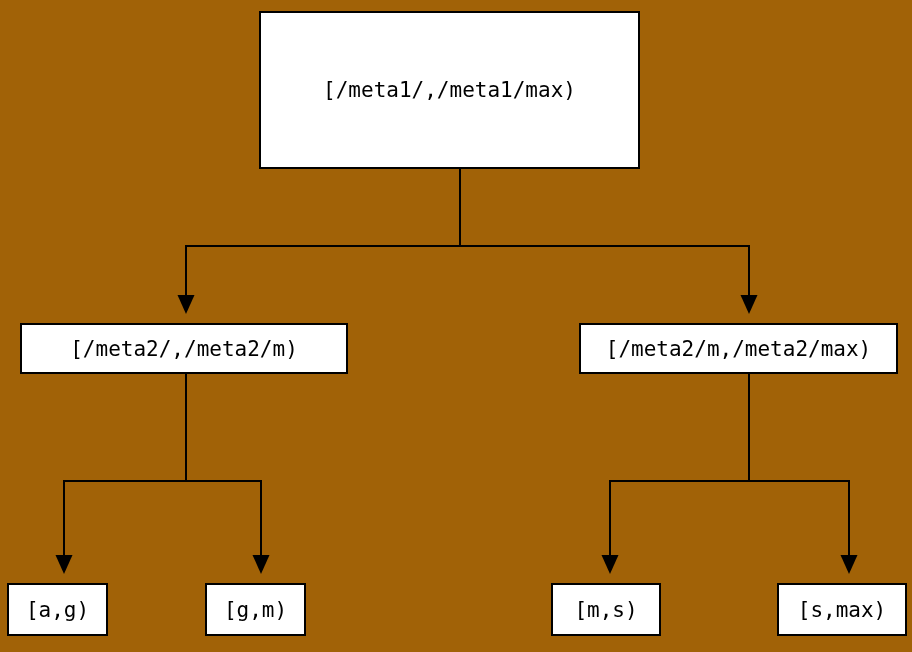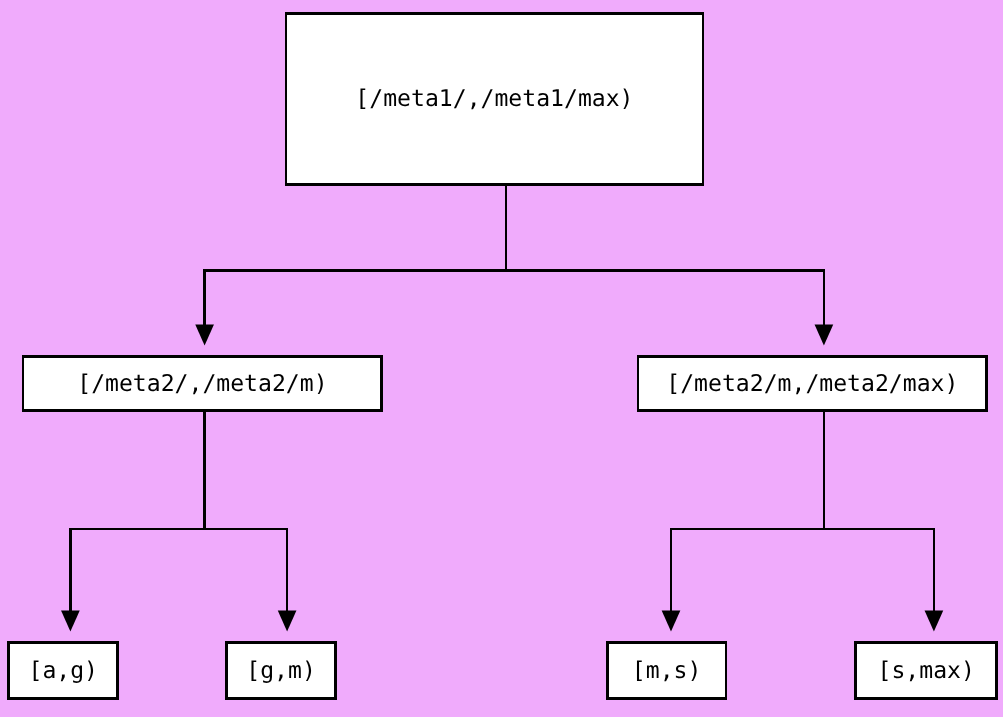--- a/index.html
+++ b/index.html
@@ -11,21 +11,21 @@
   body {
     width: 912px;
     height: 652px;
     overflow: hidden;
     font-family: "DejaVu Sans Mono", "Liberation Mono", monospace;
   }
   #diagram-root {
     position: relative;
     width: 912px;
     height: 652px;
-    background: #f0abfc;
+    background: #a16207;
   }
   svg#tree-svg {
     display: block;
     width: 912px;
     height: 652px;
   }
   .node-box {
     fill: #ffffff;
     stroke: #000000;
     stroke-width: 2.4;

